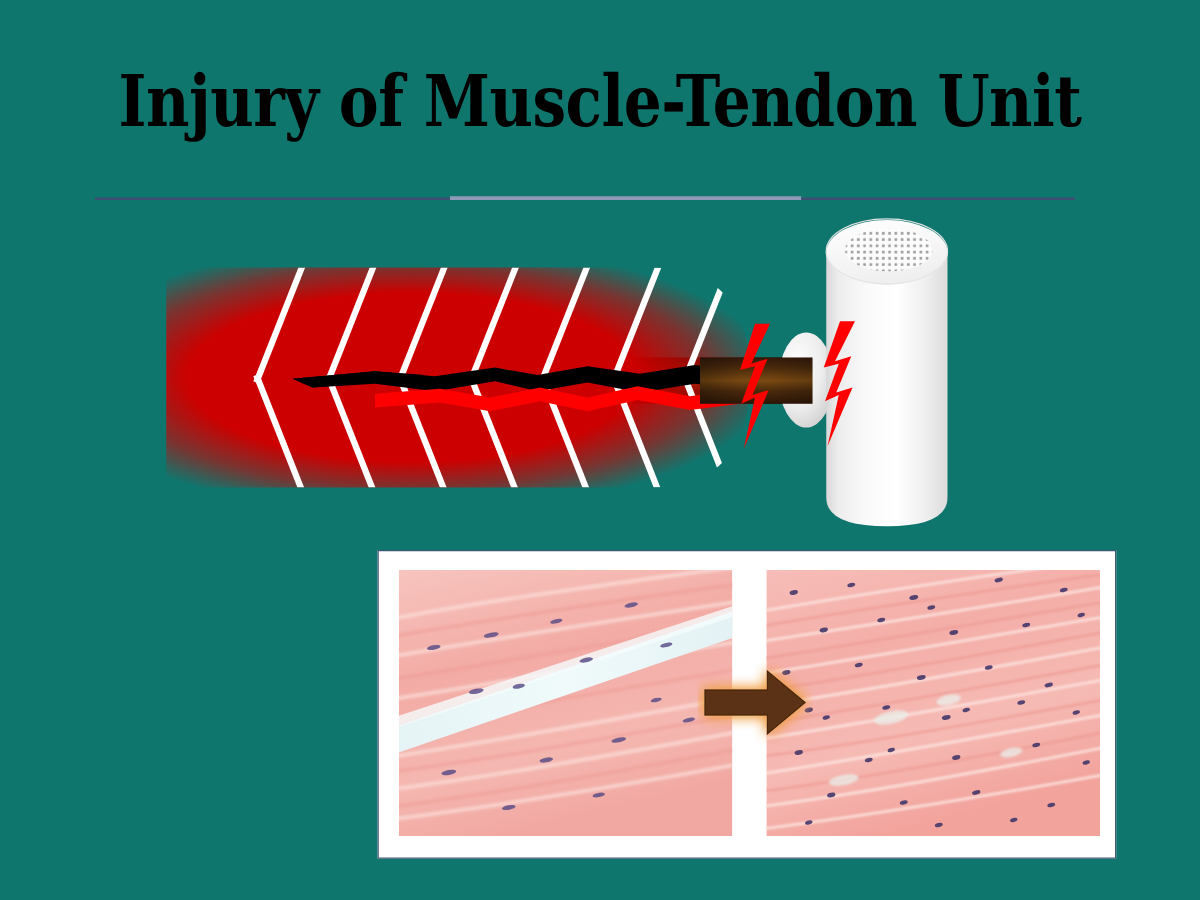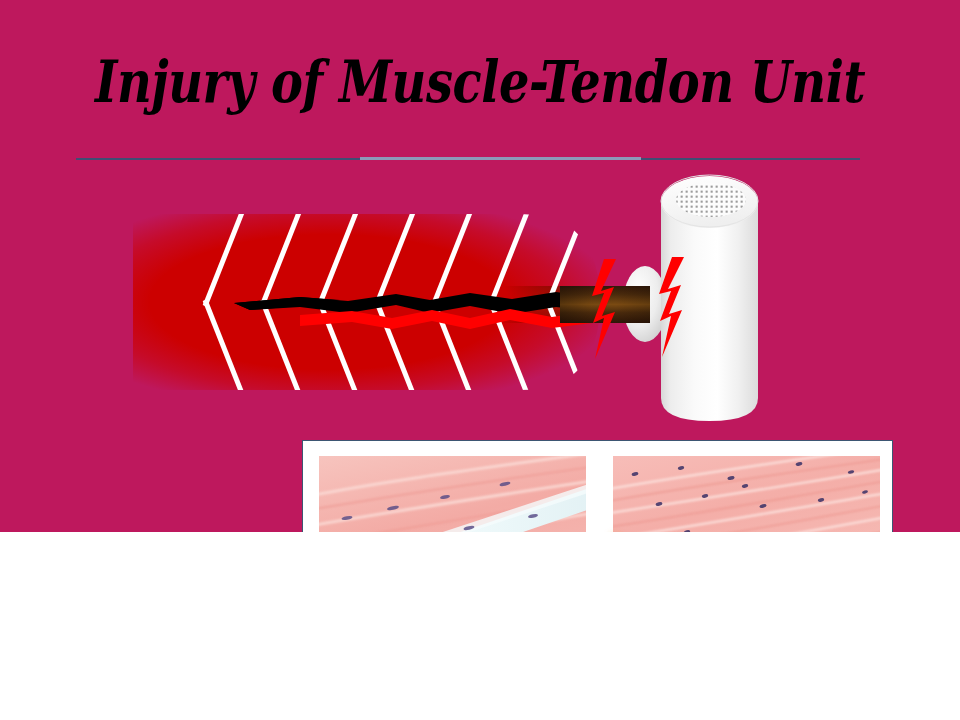--- a/index.html
+++ b/index.html
@@ -7,24 +7,23 @@
     margin: 0;
     padding: 0;
     background: #ffffff;
   }
   body {
     font-family: "Liberation Serif", serif;
   }
   #slide {
     position: relative;
     width: 960px;
-    height: 532px;
-    background: #be185d;
+    height: 720px;
+    background: #0f766e;
     overflow: hidden;
-    font-style: italic;
   }
 
   
   #title-block {
     position: absolute;
     left: 0;
     top: 46px;
     width: 960px;
     text-align: center;
   }

